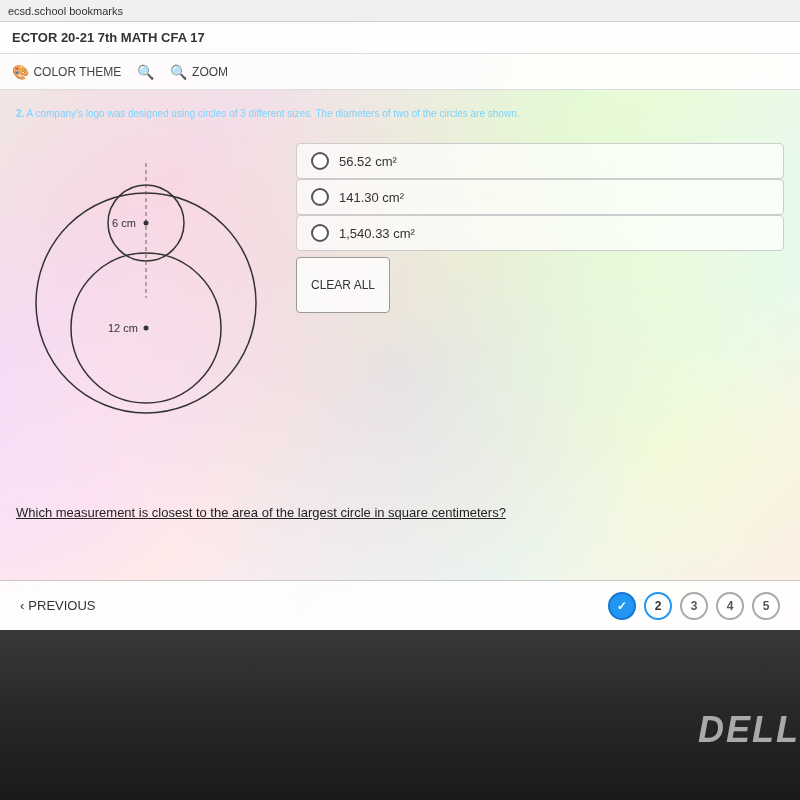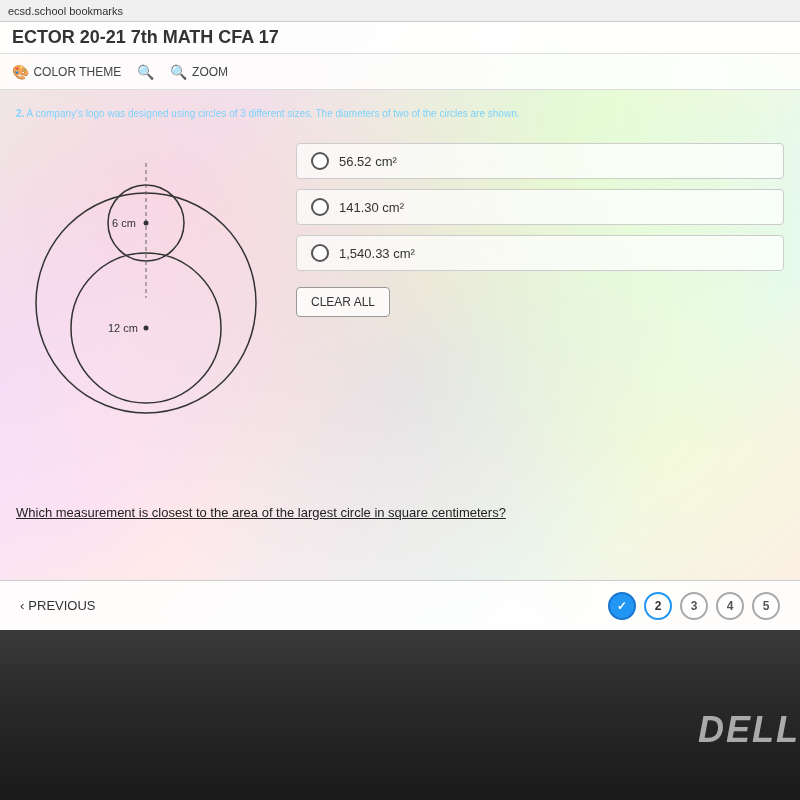--- a/index.html
+++ b/index.html
@@ -51,21 +51,21 @@
       align-items: flex-end;
     }
 
     
     .app-header {
       position: relative;
       z-index: 10;
       background: rgba(255,255,255,0.92);
       border-bottom: 1px solid #ddd;
       padding: 6px 12px;
-      font-size: 18px;
+      font-size: 13px;
       font-weight: bold;
       color: #333;
       height: 32px;
       display: flex;
       align-items: center;
     }
 
     
     .toolbar {
       position: relative;
@@ -129,21 +129,20 @@
     .diagram-svg {
       width: 260px;
       height: 300px;
     }
 
     
     .answer-options {
       flex: 1;
       display: flex;
       flex-direction: column;
-      gap: 10px;
       padding-top: 10px;
     }
 
     .answer-option {
       display: flex;
       align-items: center;
       gap: 10px;
       background: rgba(255,255,255,0.7);
       border: 1px solid #ccc;
       border-radius: 4px;
@@ -164,21 +163,21 @@
     .answer-option .option-text {
       font-size: 13px;
       color: #333;
     }
 
     .clear-all-btn {
       margin-top: 6px;
       background: rgba(255,255,255,0.8);
       border: 1px solid #999;
       border-radius: 4px;
-      padding: 7px 14px;
+      padding: 20px 14px;
       font-size: 12px;
       color: #333;
       cursor: pointer;
       align-self: flex-start;
     }
 
     .bottom-question {
       position: absolute;
       bottom: 60px;
       left: 16px;

